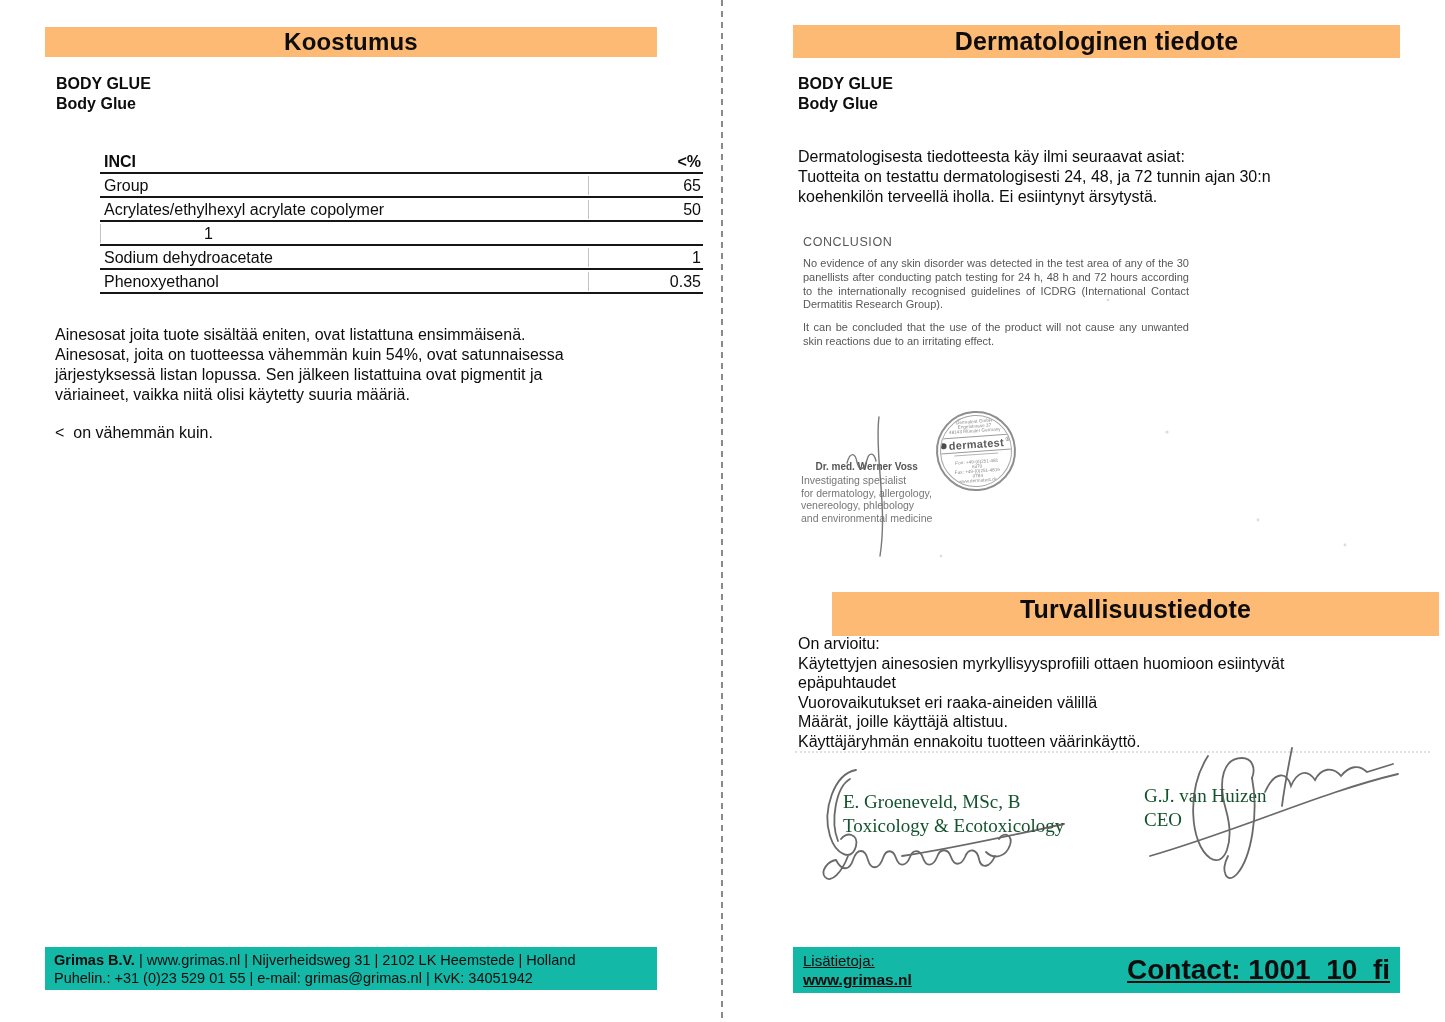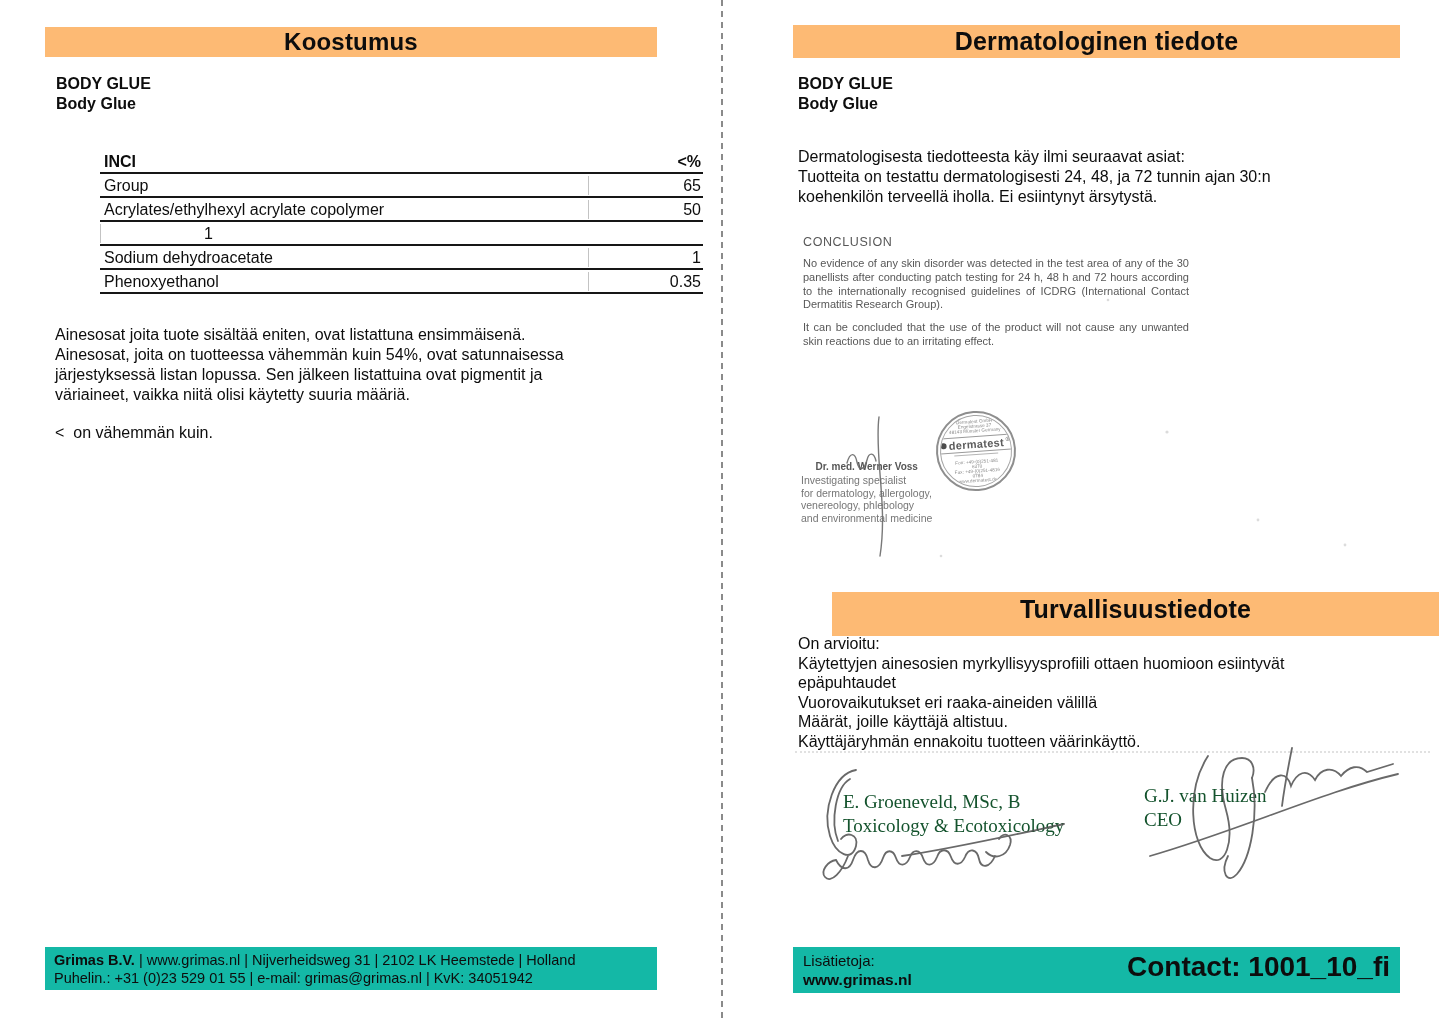--- a/index.html
+++ b/index.html
@@ -23,21 +23,21 @@
   .trow .name{flex:1;padding-left:4px;line-height:19px;}
   .trow .val{width:112px;text-align:right;border-left:1px solid #c3c3c3;line-height:19px;padding-right:2px;}
   .trow.head{font-weight:bold;}
   .trow.head .val{border-left:none;}
 
   .bodytext{font-size:16px;line-height:20px;}
 
   
   .footer{background:#14b8a6;box-sizing:border-box;}
   .footer.leftbox{left:45px;top:947px;width:612px;height:43px;padding:4px 9px;font-size:14.5px;line-height:18px;}
-  .footer.rightbox{left:793px;top:947px;width:607px;height:46px;padding:4px 10px;display:flex;justify-content:space-between;align-items:flex-start;}
+  .footer.rightbox{left:793px;top:947px;width:607px;height:46px;padding:4px 10px;display:flex;justify-content:space-between;align-items:center;text-decoration:underline;}
   .info-label{font-size:15px;line-height:19px;}
   .info-url{font-size:15.5px;font-weight:bold;line-height:19px;}
   .version{font-size:28px;font-weight:bold;}
 
   
   .conclusion{left:803px;top:235px;width:386px;color:#575757;}
   .conclusion h4{margin:0 0 8px 0;font-size:12.5px;font-weight:normal;letter-spacing:.6px;}
   .conclusion p{margin:0 0 9px 0;font-size:11px;line-height:13.8px;text-align:justify;}
 
   

